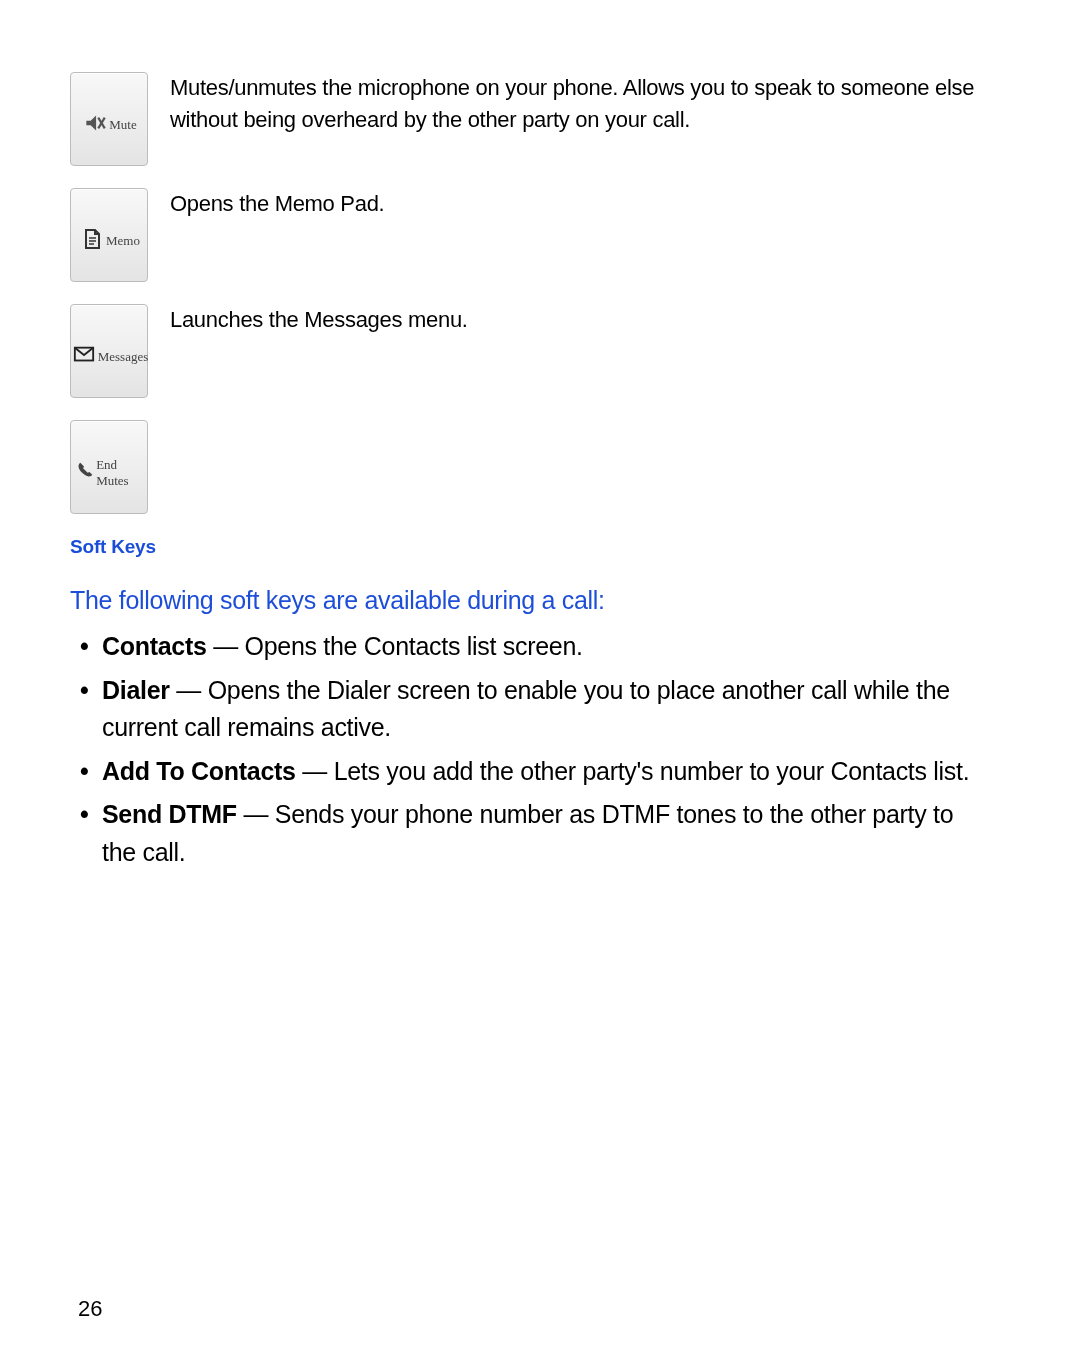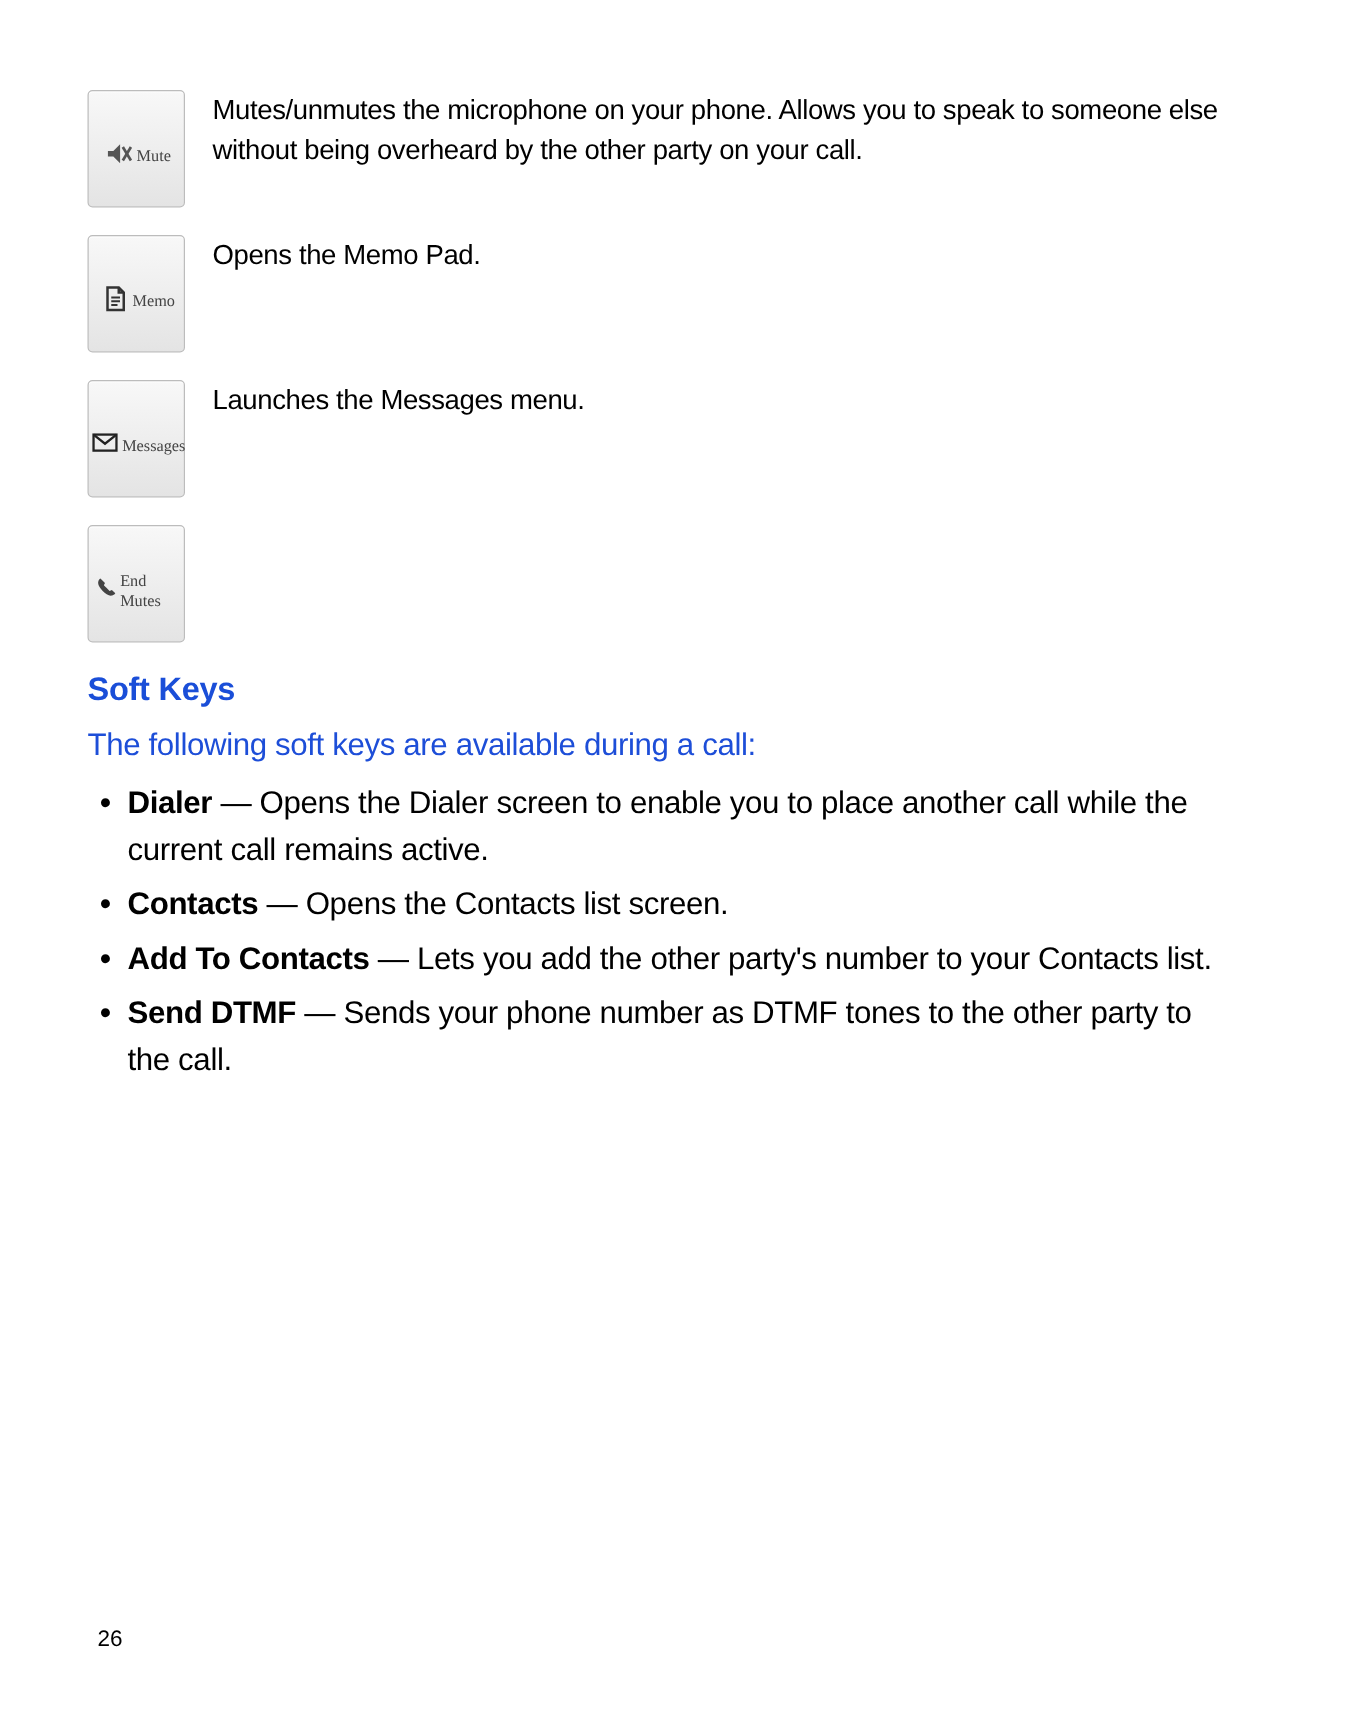--- a/index.html
+++ b/index.html
@@ -50,23 +50,23 @@
     font-size: 22px;
     color: #000;
     line-height: 1.45;
     margin-left: 22px;
     font-family: Arial, Helvetica, sans-serif;
     letter-spacing: -0.3px;
   }
   .section-heading {
     color: #1a4ed8;
     font-weight: bold;
-    font-size: 26px;
+    font-size: 19px;
     margin-top: 22px;
-    margin-bottom: 11px;
+    margin-bottom: 24px;
     letter-spacing: -0.2px;
   }
   .body-text {
     font-size: 25px;
     color: #1d4ed8;
     line-height: 1.45;
     letter-spacing: -0.3px;
     margin-bottom: 10px;
   }
   .bullets {
@@ -85,21 +85,21 @@
     left: -22px;
     font-weight: bold;
   }
   .bullet-term {
     font-weight: bold;
   }
   .page-number {
     position: absolute;
     bottom: 46px;
     left: 78px;
-    font-size: 18px;
+    font-size: 22px;
     color: #000;
   }
 </style>
 </head>
 <body>
 
 <div class="page">
 
   <div class="icon-row">
     <div class="icon-button">
@@ -154,24 +154,24 @@
       <span class="icon-label">End Mutes</span>
     </div>
   </div>
 
   <div class="section-heading">Soft Keys</div>
 
   <div class="body-text">The following soft keys are available during a call:</div>
 
   <div class="bullets">
     <div class="bullet-item">
-      <span class="bullet-term">Dialer</span><span> — Opens the Dialer screen to enable you to place another call while the current call remains active.</span>
+      <span class="bullet-term">Contacts</span><span> — Opens the Contacts list screen.</span>
     </div>
     <div class="bullet-item">
-      <span class="bullet-term">Contacts</span><span> — Opens the Contacts list screen.</span>
+      <span class="bullet-term">Dialer</span><span> — Opens the Dialer screen to enable you to place another call while the current call remains active.</span>
     </div>
     <div class="bullet-item">
       <span class="bullet-term">Add To Contacts</span><span> — Lets you add the other party's number to your Contacts list.</span>
     </div>
     <div class="bullet-item">
       <span class="bullet-term">Send DTMF</span><span> — Sends your phone number as DTMF tones to the other party to the call.</span>
     </div>
   </div>
 
 </div>

